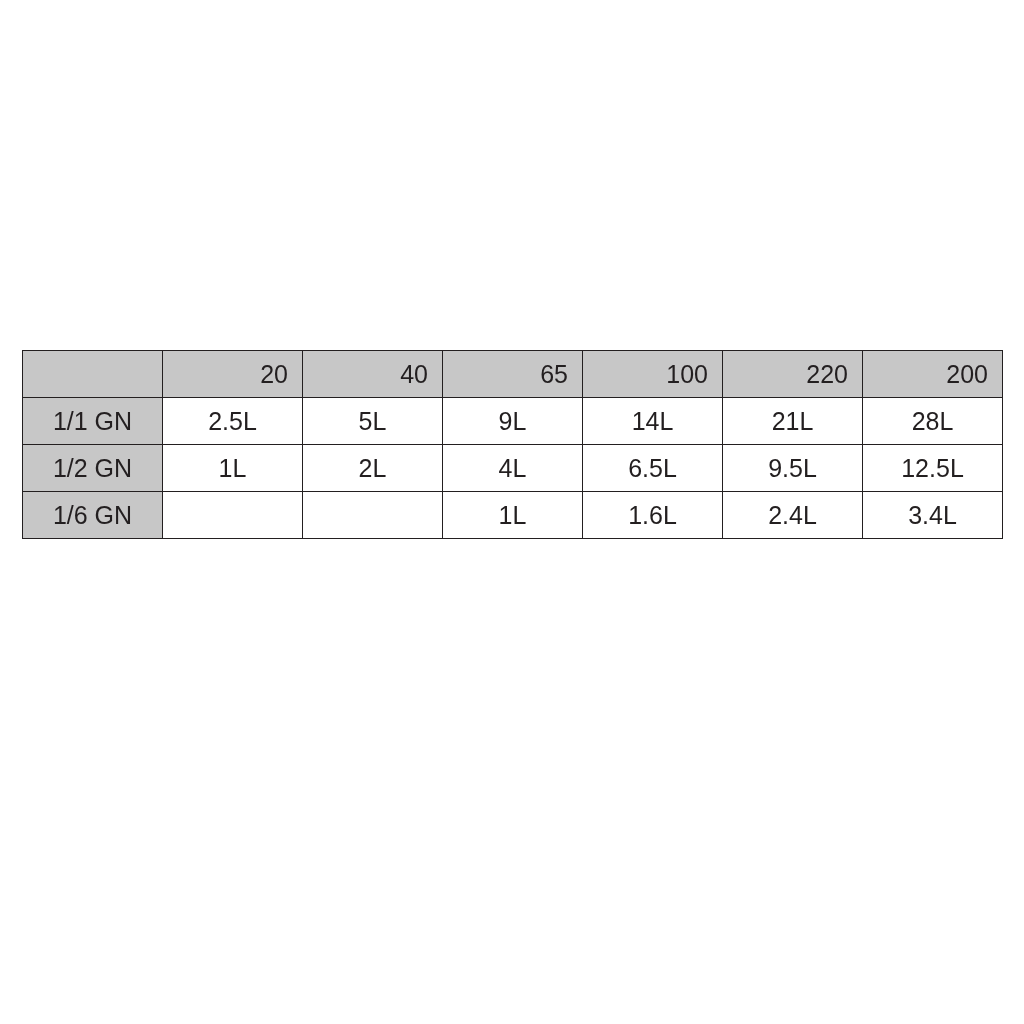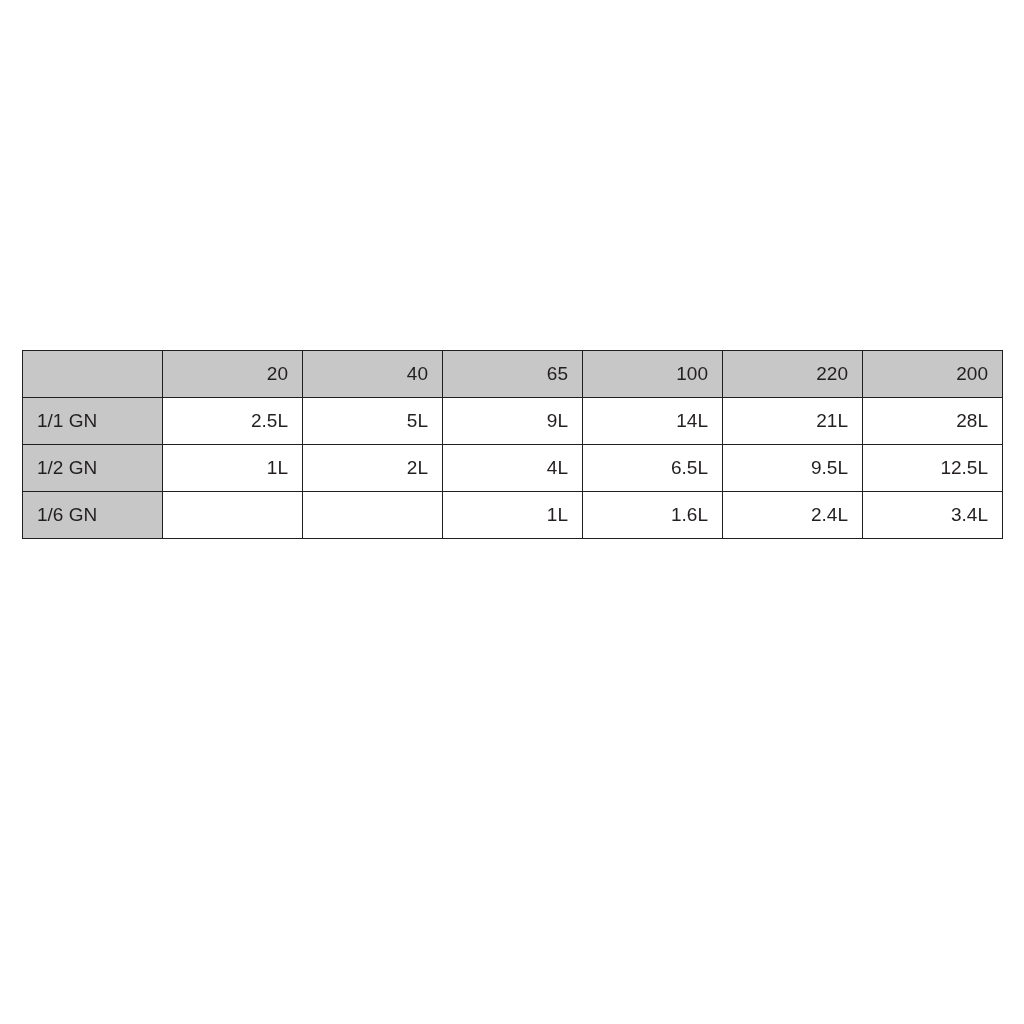--- a/index.html
+++ b/index.html
@@ -24,41 +24,42 @@
     border-collapse: collapse;
     table-layout: fixed;
     width: 980px;
     background: #ffffff;
   }
   table.capacity-table td,
   table.capacity-table th {
     border: 1px solid #231f20;
     height: 46px;
     padding: 0 14px;
-    font-size: 19px;
+    font-size: 25px;
     font-weight: normal;
     color: #231f20;
     font-family: "Liberation Sans", sans-serif;
   }
   
   table.capacity-table col.rowhead-col { width: 140px; }
   table.capacity-table col.data-col { width: 140px; }
 
   th.corner-cell,
   th.col-head,
   td.row-head {
     background: #c7c7c7;
   }
   th.col-head {
     text-align: right;
   }
   td.row-head {
+    text-align: center;
   }
   td.data-cell {
-    text-align: right;
+    text-align: center;
     background: #ffffff;
   }
 </style>
 </head>
 <body>
 
 <div id="capacity-table-wrap">
   <table class="capacity-table">
     <colgroup>
       <col class="rowhead-col">

